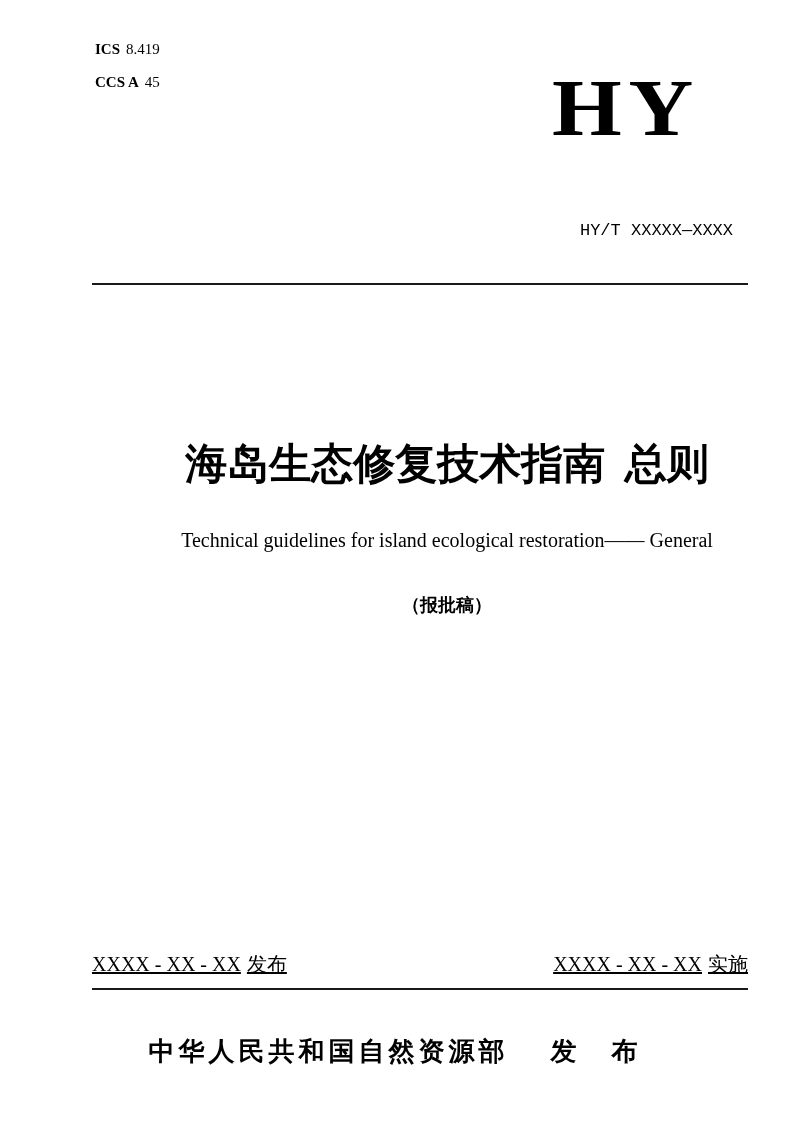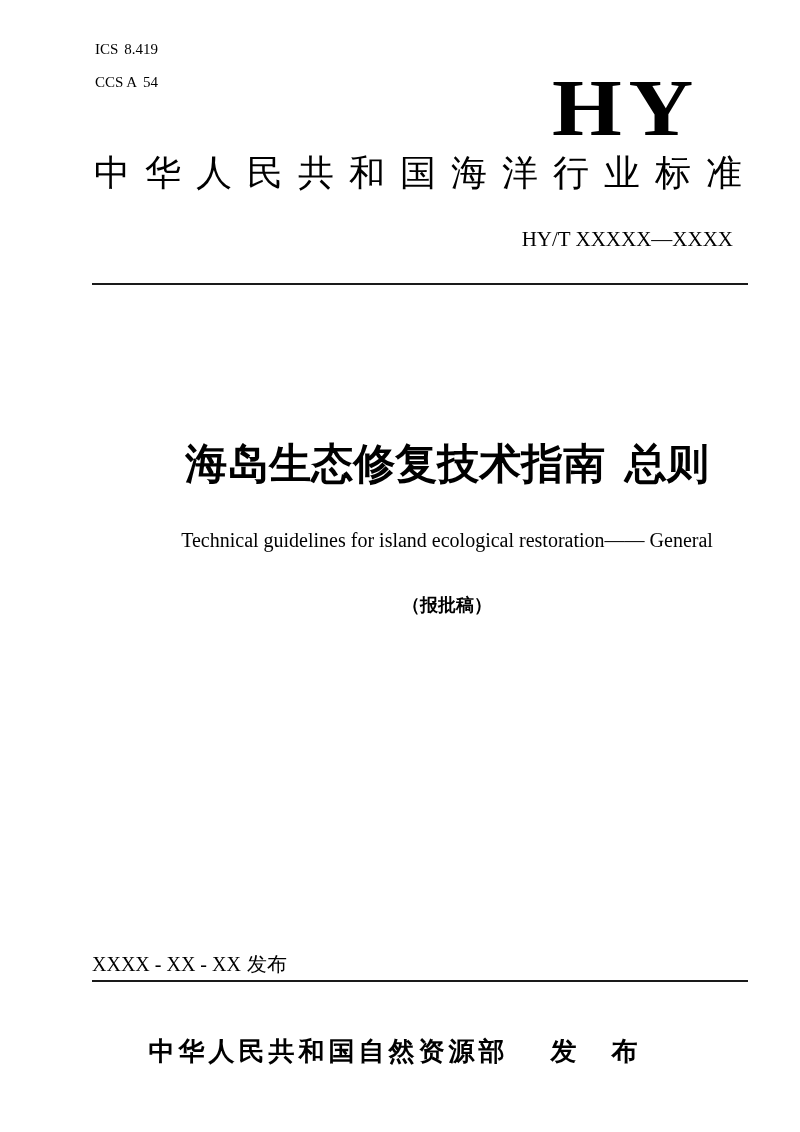--- a/index.html
+++ b/index.html
@@ -14,21 +14,21 @@
     overflow: hidden;
   }
   .abs { position: absolute; }
 
   .code-line {
     left: 95px;
     font-size: 15px;
     font-family: "Liberation Serif", serif;
     white-space: nowrap;
   }
-  .code-line .lbl { font-weight: normal; margin-right: 6px; }
+  .code-line .lbl { font-weight: bold; margin-right: 6px; }
   .ics-line { top: 41px; }
   .ccs-line { top: 74px; }
 
   .hy-logo {
     top: 68px;
     left: 540px;
     width: 172px;
     text-align: center;
     font-family: "Liberation Serif", "DejaVu Serif", serif;
     font-weight: bold;
@@ -44,24 +44,24 @@
     top: 155px;
     left: 94px;
     font-family: "Liberation Sans", sans-serif;
     font-size: 36px;
     line-height: 1;
     letter-spacing: 15px;
     white-space: nowrap;
   }
 
   .doc-number {
-    top: 227px;
+    top: 221px;
     right: 67px;
-    font-size: 21px;
-    font-family: Liberation Serif, serif;
+    font-size: 17px;
+    font-family: Liberation Mono, monospace;
     white-space: nowrap;
   }
 
   .rule-top {
     top: 283px;
     left: 92px;
     width: 656px;
     height: 2px;
     background: #1a1a1a;
   }
@@ -99,24 +99,25 @@
 
   .date-row {
     top: 948px;
     left: 92px;
     width: 656px;
     height: 30px;
     border-bottom: 2px solid #1a1a1a;
     display: flex;
     justify-content: space-between;
     align-items: flex-end;
-    padding-bottom: 2px;
+    padding-bottom: 10px;
     box-sizing: content-box;
     font-size: 20px;
     white-space: nowrap;
+    text-decoration: underline;
   }
   .date-row .date-part { font-family: "Liberation Serif", serif; }
   .date-row .cjk-part  { font-family: "Liberation Sans", sans-serif; margin-left: 6px; }
 
   .footer-line {
     top: 1034px;
     left: 0;
     right: 0;
     text-align: center;
     font-family: "Liberation Sans", sans-serif;
@@ -131,40 +132,42 @@
 </head>
 <body>
 
 <div class="page">
 
   <div class="abs code-line ics-line">
     <span class="lbl">ICS</span><span>8.419</span>
   </div>
 
   <div class="abs code-line ccs-line">
-    <span class="lbl">CCS A</span><span>54</span>
+    <span class="lbl">CCS A</span><span>45</span>
   </div>
 
   <div class="abs hy-logo">HY</div>
 
-  <div class="abs std-heading">中华人民共和国海洋行业标准</div>
 
   <div class="abs doc-number">HY/T XXXXX—XXXX</div>
 
   <div class="abs rule-top"></div>
 
   <div class="abs center-block main-title">海岛生态修复技术指南 总则</div>
 
   <div class="abs center-block title-en">Technical guidelines for island ecological restoration—— General</div>
 
   <div class="abs center-block draft-note">（报批稿）</div>
 
   <div class="abs date-row">
     <span>
       <span class="date-part">XXXX - XX - XX</span><span class="cjk-part">发布</span>
     </span>
+    <span>
+      <span class="date-part">XXXX - XX - XX</span><span class="cjk-part">实施</span>
+    </span>
   </div>
 
   <div class="abs footer-line">
     <span class="publisher">中华人民共和国自然资源部</span><span class="publish-label">发 布</span>
   </div>
 
 </div>
 
 </body></html>

